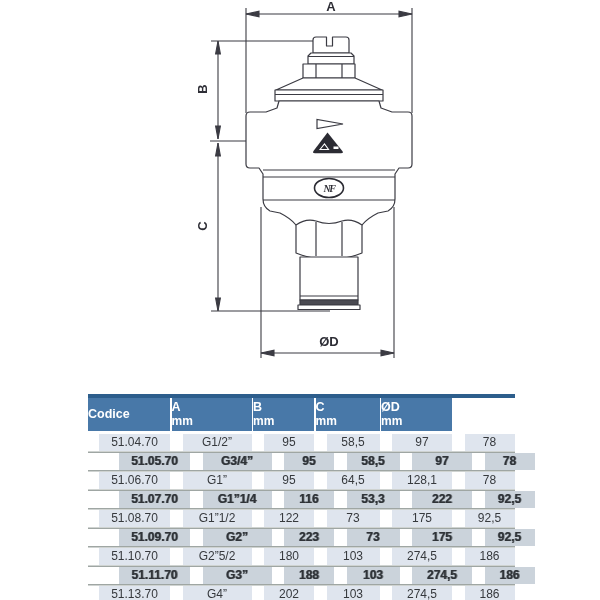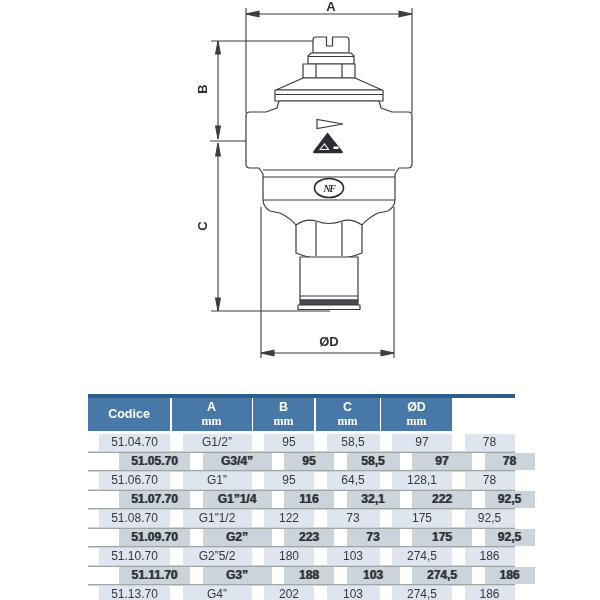--- a/index.html
+++ b/index.html
@@ -10,23 +10,23 @@
              font-size:13px;fill:#2e2e36;}
   .logo-text{font-family:"Liberation Serif","DejaVu Serif",serif;font-weight:bold;
              font-style:italic;font-size:10px;fill:#2b2b33;letter-spacing:-1.5px;}
 
   
   .table-wrap{position:absolute;left:88px;top:394px;width:427px;}
   .top-strip{height:3.5px;background:#2d5e8c;}
   .grid-row{display:grid;grid-template-columns:82px 80px 61px 64px 71px 61px;column-gap:1.5px;}
   .thead{margin-top:0.5px;}
   .thcell{background:#4878a8;color:#fff;height:33px;display:flex;flex-direction:column;
-          align-items:center;justify-content:center;font-size:12.5px;font-weight:600;
+          align-items:flex-start;justify-content:center;font-size:12.5px;font-weight:600;
           line-height:1.15;}
-  .thcell .sub{font-weight:600;font-size:12px;font-family:Liberation Serif, serif;}
+  .thcell .sub{font-weight:600;font-size:12px;}
   .tbody{margin-top:3px;display:flex;flex-direction:column;row-gap:2.5px;}
   .tcell{background:#dfe5ee;color:#36393d;height:16.5px;display:flex;align-items:center;
          justify-content:center;font-size:12px;margin-left:11px;}
   .trow.ghost .tcell{background:#cbd3db;color:#2f3338;font-weight:700;
          text-shadow:0.8px 0 0 rgba(40,45,50,.55),-0.5px 0 0 rgba(40,45,50,.35);}
   .trow.ghost{box-shadow:0 -1.5px 0 rgba(42,58,52,.45),0 1.5px 0 rgba(42,58,52,.45);padding-left:20px;}
 </style>
 </head>
 <body>
 
@@ -168,21 +168,21 @@
           <div class="tcell">G1”</div>
           <div class="tcell">95</div>
           <div class="tcell">64,5</div>
           <div class="tcell">128,1</div>
           <div class="tcell">78</div>
         </div>
         <div class="grid-row trow ghost">
           <div class="tcell">51.07.70</div>
           <div class="tcell">G1”1/4</div>
           <div class="tcell">116</div>
-          <div class="tcell">32,1</div>
+          <div class="tcell">53,3</div>
           <div class="tcell">222</div>
           <div class="tcell">92,5</div>
         </div>
         <div class="grid-row trow">
           <div class="tcell">51.08.70</div>
           <div class="tcell">G1”1/2</div>
           <div class="tcell">122</div>
           <div class="tcell">73</div>
           <div class="tcell">175</div>
           <div class="tcell">92,5</div>

